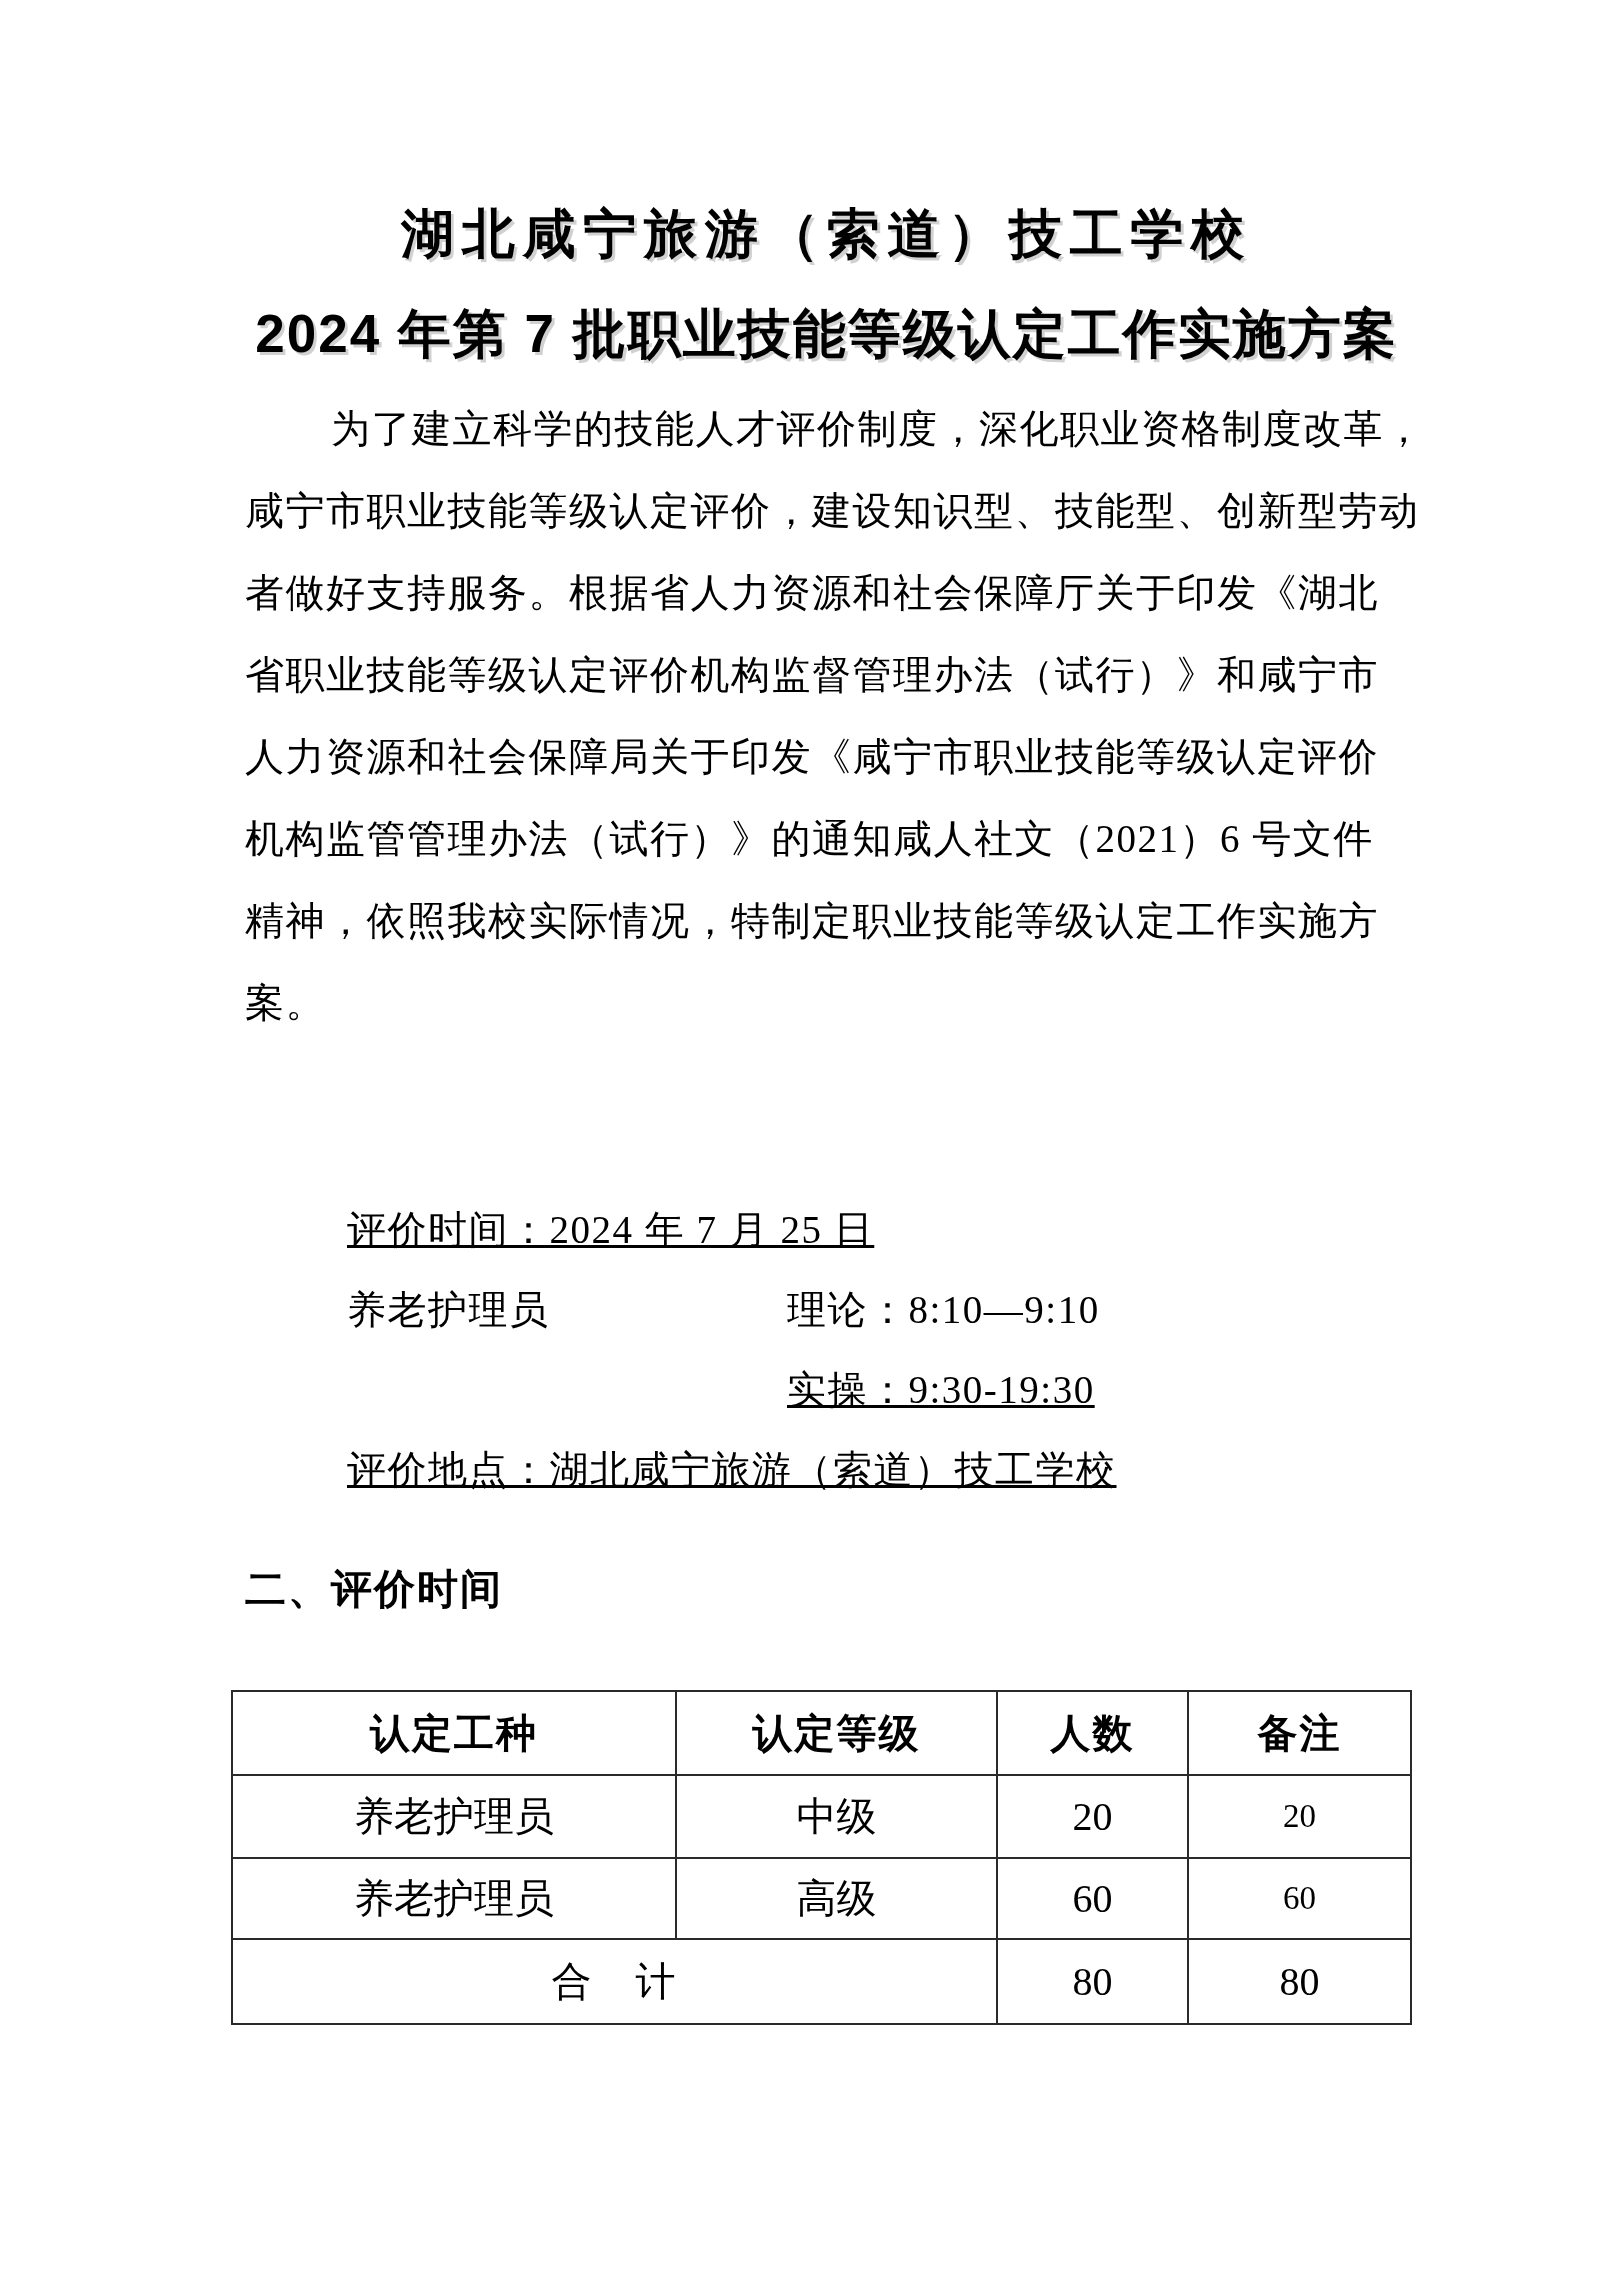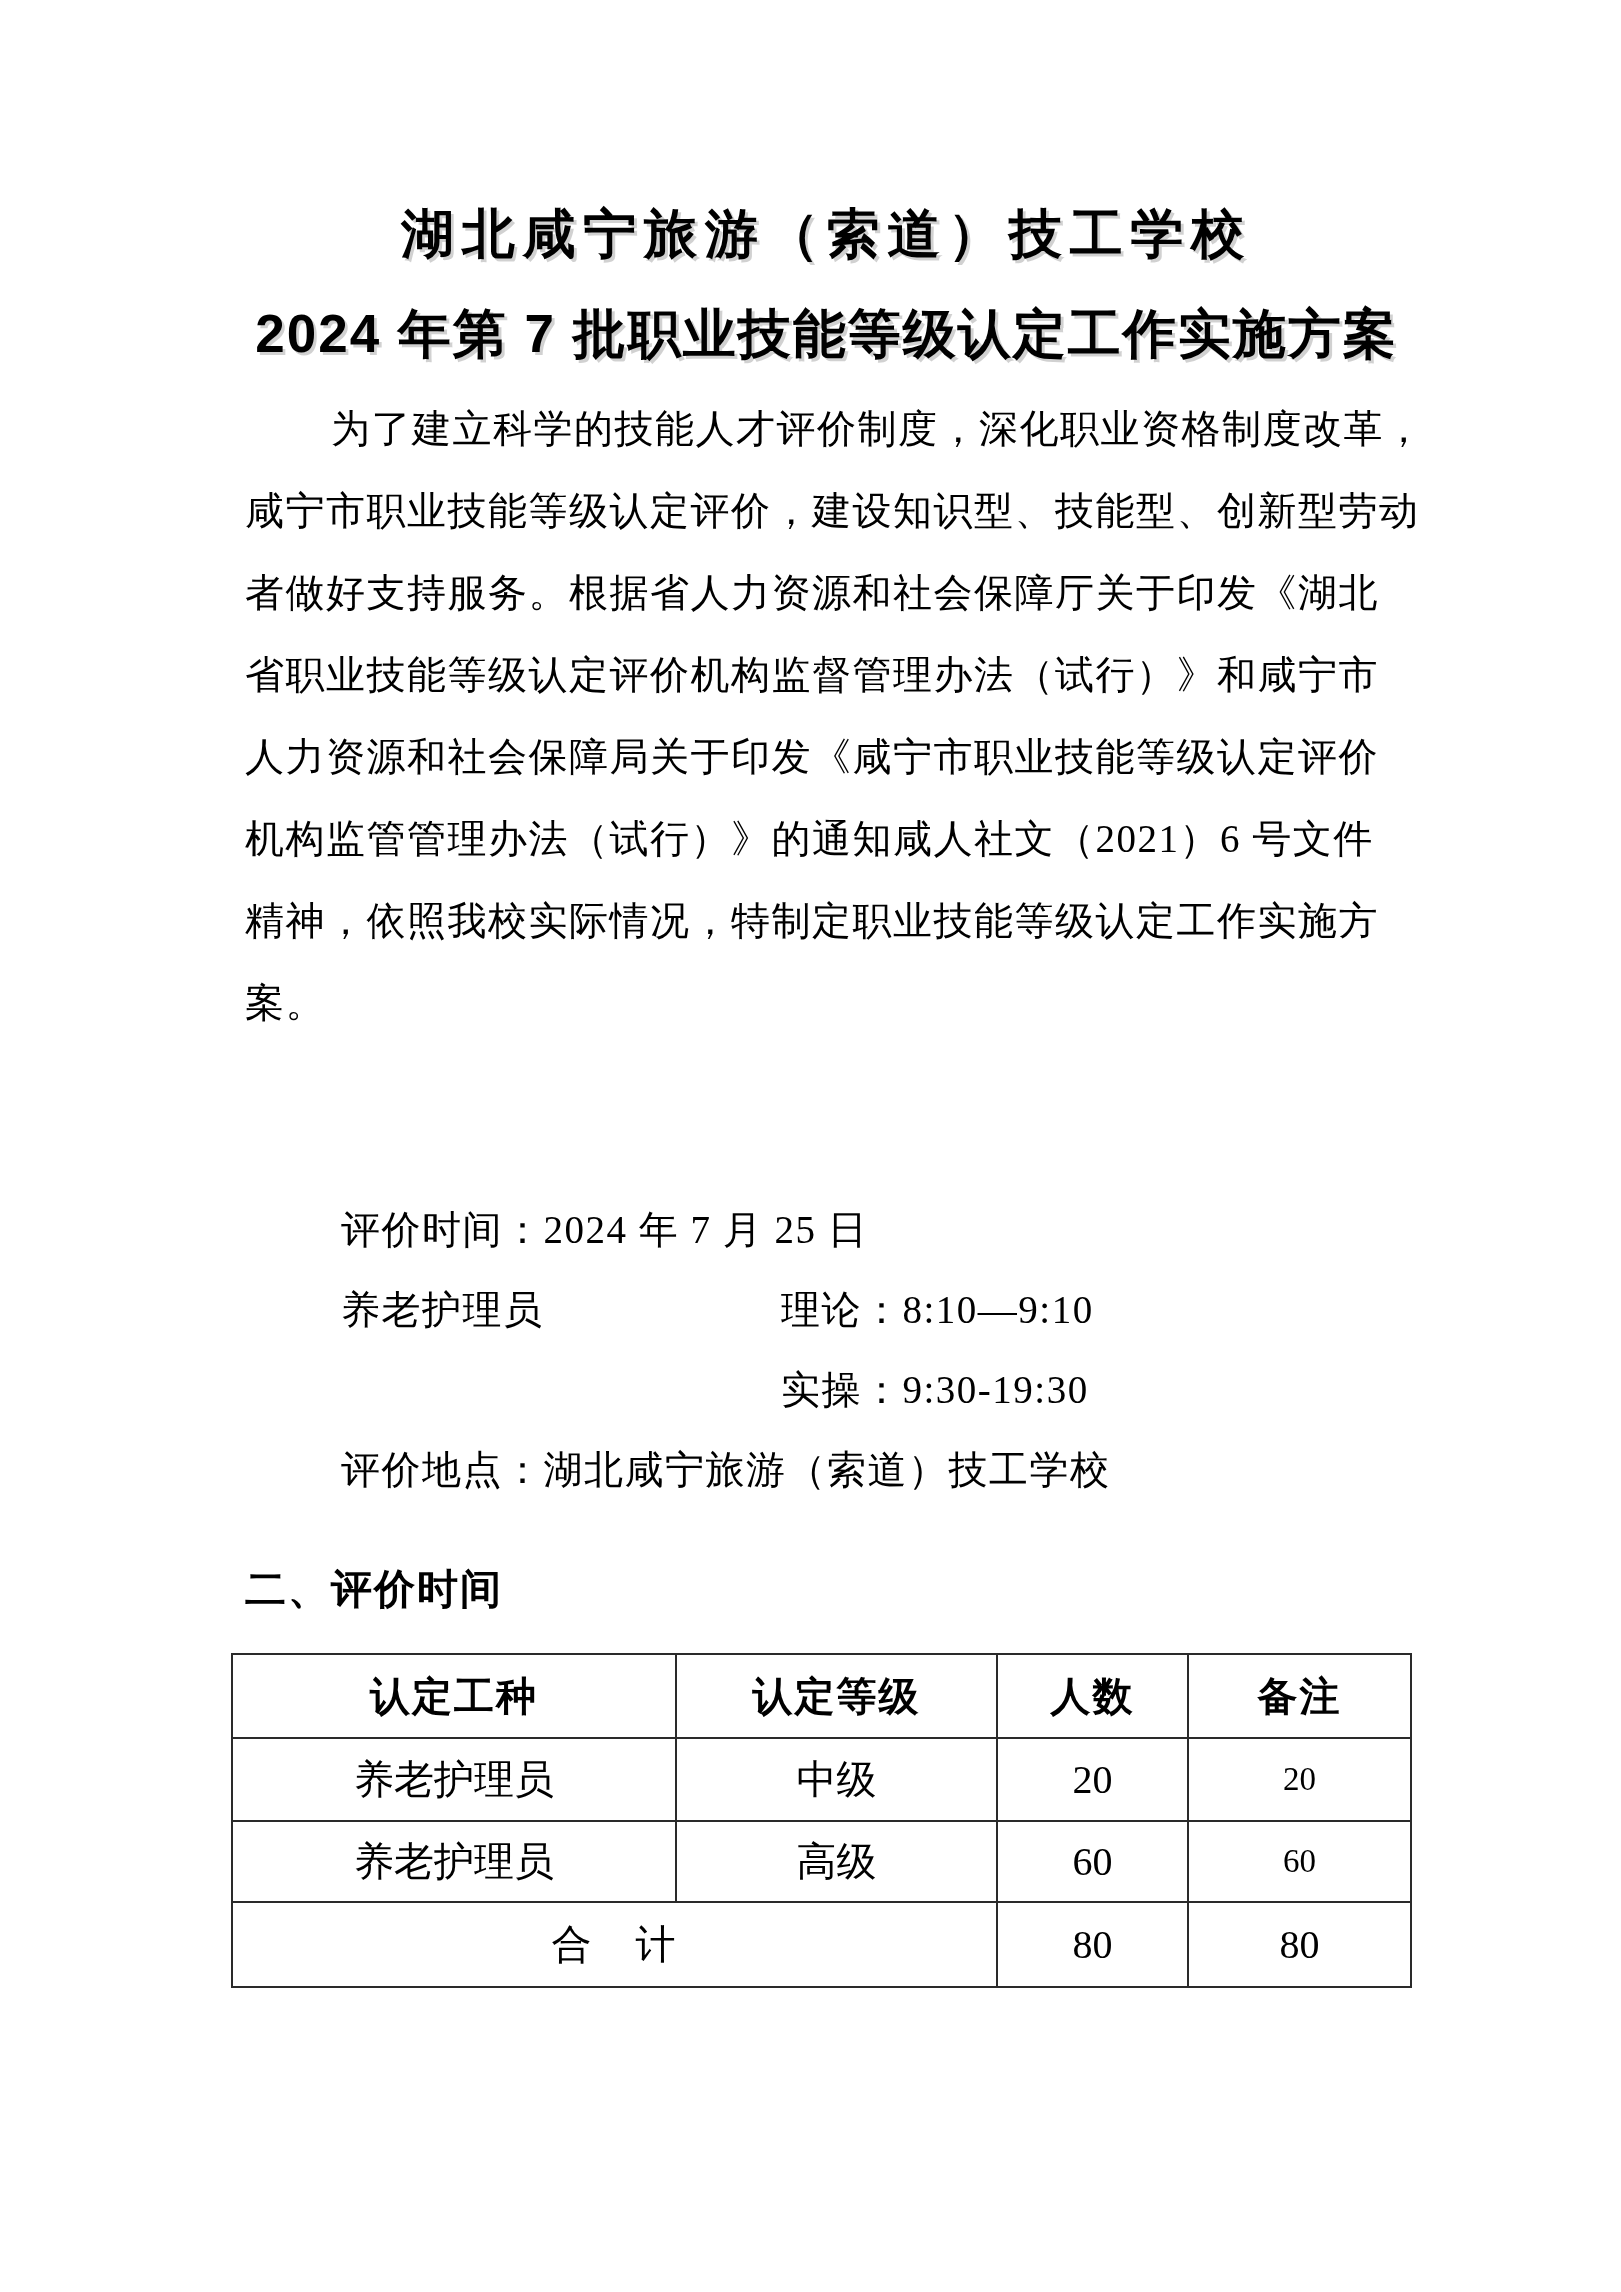--- a/index.html
+++ b/index.html
@@ -58,40 +58,41 @@
     letter-spacing: 2px;
     white-space: nowrap;
   }
   .sec-heading.h1 { top: 1075px; }
   .sec-heading.h2 { top: 1548px; }
 
   
   .times {
     position: absolute;
     top: 1190px;
-    left: 255px;
+    left: 261px;
     width: 1147px;
     font-size: 39px;
     letter-spacing: 1.5px;
+    text-decoration: underline;
   }
   .times .tline {
     position: relative;
     height: 80px;
     line-height: 80px;
     white-space: nowrap;
   }
   .times .ind { padding-left: 86px; }
   .times .pos-occ   { position: absolute; left: 86px;  top: 0; }
   .times .pos-time  { position: absolute; left: 526px; top: 0; }
   .times .ind-time  { padding-left: 526px; }
 
   
   .eval-table {
     position: absolute;
-    top: 1653px;
+    top: 1690px;
     left: 231px;
     width: 1180px;
     border-collapse: collapse;
     table-layout: fixed;
     font-size: 40px;
   }
   .eval-table th, .eval-table td {
     border: 2px solid #2a2a2a;
     text-align: center;
     vertical-align: middle;

